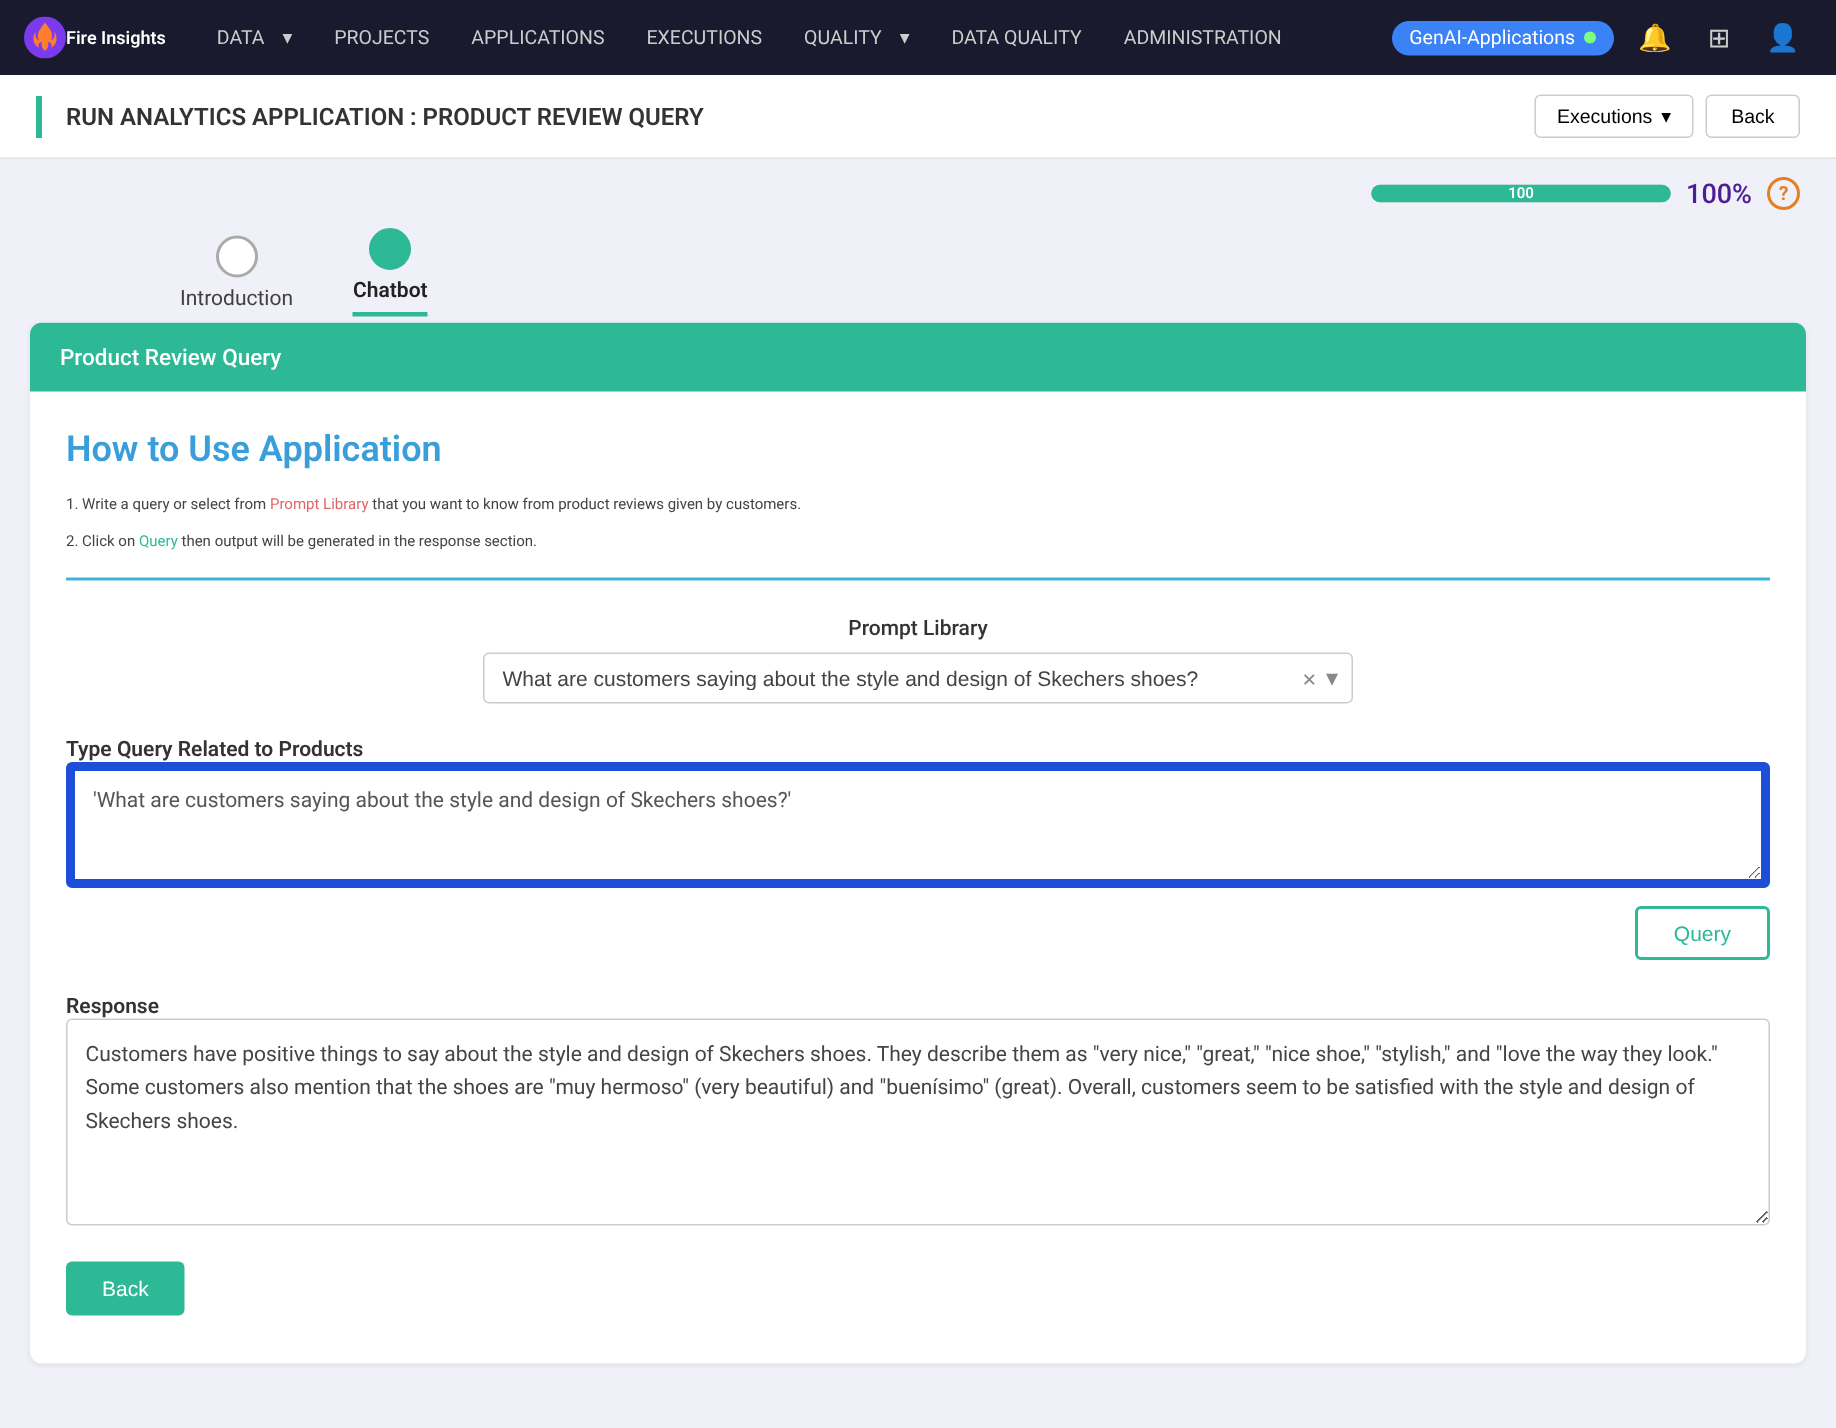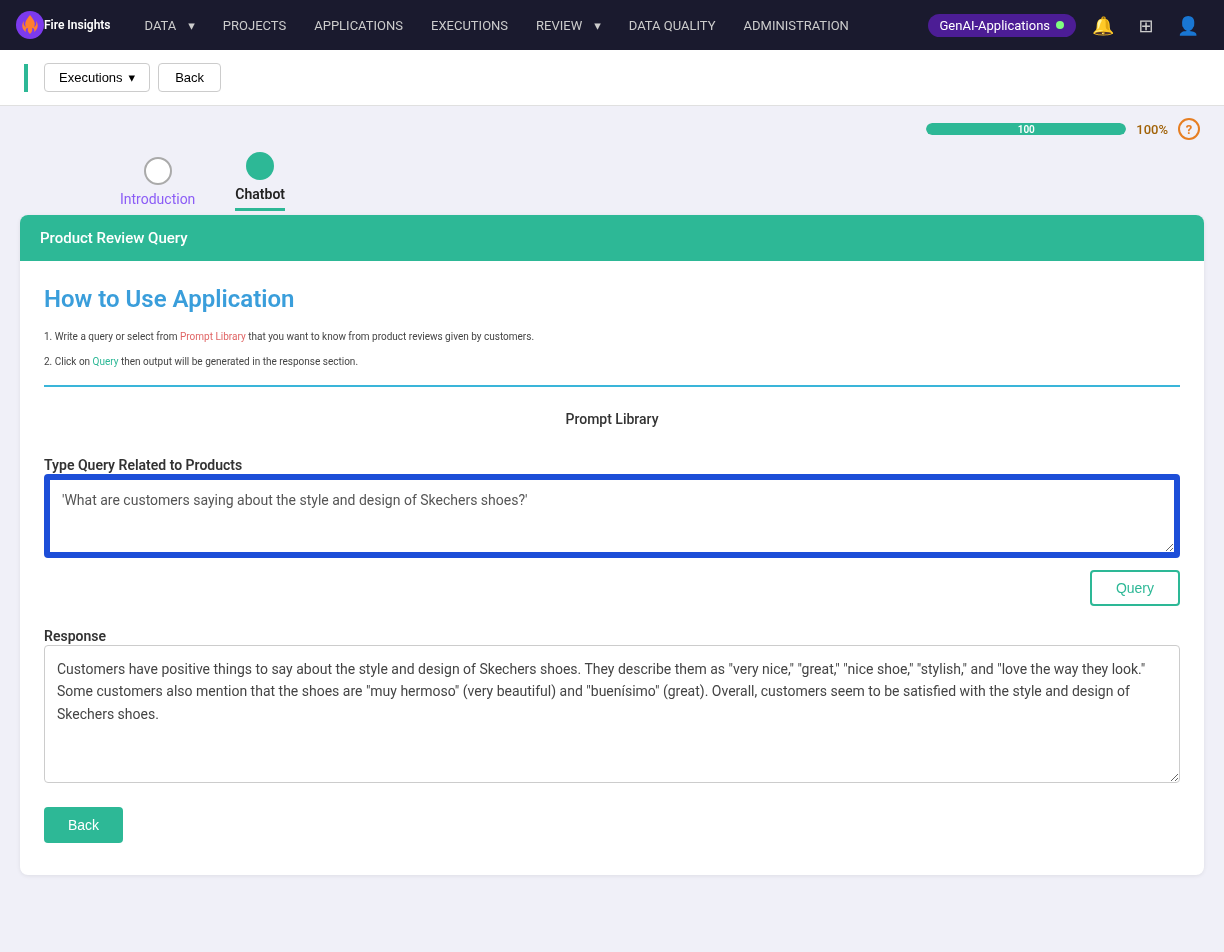--- a/index.html
+++ b/index.html
@@ -32,21 +32,21 @@
       font-size: 13px;
       padding: 6px 10px;
       cursor: pointer;
       display: flex;
       align-items: center;
       gap: 12px;
       white-space: nowrap;
     }
     .nav-spacer { flex: 1; }
     .nav-badge {
-      background: #4c1d95;
+      background: #3b82f6;
       color: white;
       border-radius: 20px;
       padding: 4px 12px;
       font-size: 13px;
       display: flex;
       align-items: center;
       gap: 6px;
       cursor: pointer;
     }
     .nav-badge-dot {
@@ -123,22 +123,22 @@
       background: #2db896;
       border-radius: 6px;
       display: flex;
       align-items: flex-end;
       justify-content: center;
       color: white;
       font-size: 10px;
       font-weight: 600;
     }
     .progress-pct {
-      font-size: 13px;
-      color: #a16207;
+      font-size: 18px;
+      color: #4c1d95;
       font-weight: 500;
     }
     .help-icon {
       width: 22px; height: 22px;
       border-radius: 50%;
       border: 2px solid #e67e22;
       color: #e67e22;
       display: flex;
       align-items: center;
       justify-content: center;
@@ -168,21 +168,21 @@
       border-radius: 50%;
       border: 2px solid #aaa;
       background: white;
     }
     .tab-circle.active {
       background: #2db896;
       border-color: #2db896;
     }
     .tab-label {
       font-size: 14px;
-      color: #8b5cf6;
+      color: #404040;
     }
     .tab-label.active {
       font-weight: 600;
       color: #222;
     }
     .tab-underline {
       height: 3px;
       background: #2db896;
       width: 100%;
     }
@@ -358,41 +358,42 @@
   <div class="nav-item">
     <span>PROJECTS</span>
   </div>
   <div class="nav-item">
     <span>APPLICATIONS</span>
   </div>
   <div class="nav-item">
     <span>EXECUTIONS</span>
   </div>
   <div class="nav-item">
-    <span>REVIEW</span>
+    <span>QUALITY</span>
     <span class="chevron-down"></span>
   </div>
   <div class="nav-item">
     <span>DATA QUALITY</span>
   </div>
   <div class="nav-item">
     <span>ADMINISTRATION</span>
   </div>
   <div class="nav-spacer"></div>
   <div class="nav-badge">
     <span>GenAI-Applications</span>
     <span class="nav-badge-dot"></span>
   </div>
   <div class="nav-icon-btn">🔔</div>
   <div class="nav-icon-btn">⊞</div>
   <div class="nav-icon-btn">👤</div>
 </nav>
 
 <div class="page-header">
   <div class="page-header-bar"></div>
+  <span class="page-title">RUN ANALYTICS APPLICATION : PRODUCT REVIEW QUERY</span>
   <button class="btn-executions">
     <span>Executions</span>
     <span class="chevron-down"></span>
   </button>
   <button class="btn-back-header">
     <span>Back</span>
   </button>
 </div>
 
 <div class="progress-row">
@@ -434,20 +435,29 @@
         <a class="link-text-teal">Query</a>
         <span> then output will be generated in the response section.</span>
       </p>
 
       <hr class="divider-line">
 
       
       <div style="display:flex; justify-content:center; margin-bottom:20px;">
         <div style="width:580px;">
           <div class="prompt-label-center">Prompt Library</div>
+          <div class="select-wrapper">
+            <select class="select-field">
+              <option value="What are customers saying about the style and design of Skechers shoes?">What are customers saying about the style and design of Skechers shoes?</option>
+            </select>
+            <div class="select-icons">
+              <span class="x-icon"></span>
+              <span class="chevron-down"></span>
+            </div>
+          </div>
         </div>
       </div>
 
       
       <div class="form-group">
         <label class="query-label">Type Query Related to Products</label>
         <textarea class="query-textarea" rows="3" style="">'What are customers saying about the style and design of Skechers shoes?'</textarea>
       </div>
       <div class="query-btn-row">
         <button class="btn-query">Query</button>

